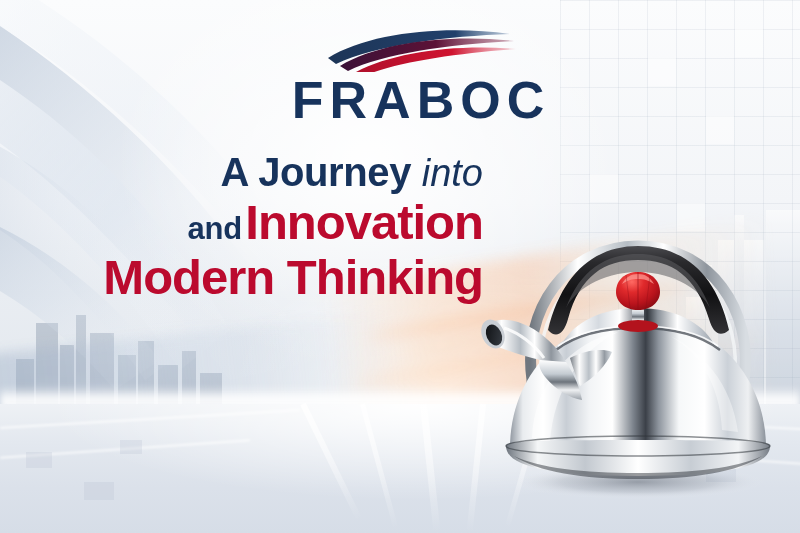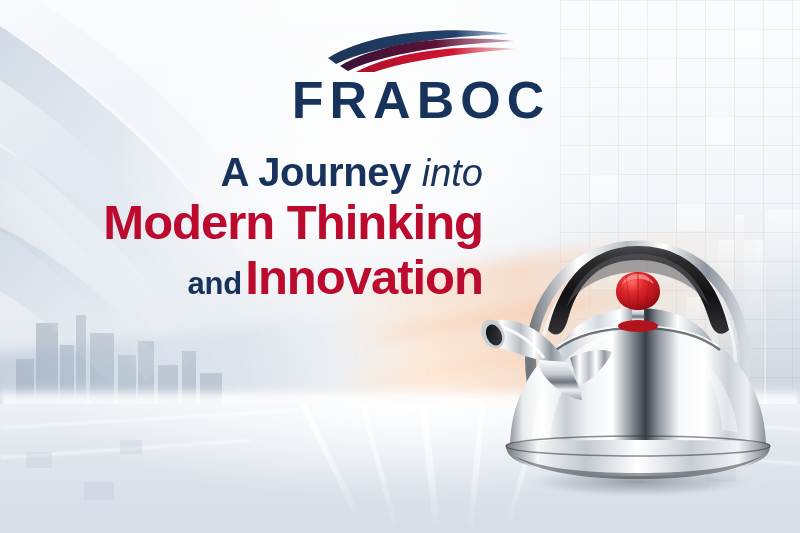--- a/index.html
+++ b/index.html
@@ -249,25 +249,25 @@
       <path d="M38,44 C76,24 138,16 198,21 C140,25 78,34 46,48 Z" fill="url(#sw3)"></path>
     </svg>
     <div class="wordmark">FRABOC</div>
   </div>
 
   <div class="headline">
     <div class="hl-line l1">
       <span>A Journey</span>
       <span class="ital">into</span>
     </div>
-    <div class="hl-line l2">Modern Thinking</div>
     <div class="hl-line l3">
       <span class="small">and</span>
       <span class="big">Innovation</span>
     </div>
+    <div class="hl-line l2">Modern Thinking</div>
   </div>
 
   <svg class="kettle" viewBox="0 0 330 330">
     <defs>
 
       <linearGradient id="body" x1="0" y1="0" x2="1" y2="0">
         <stop offset="0%" stop-color="#9299a2"></stop>
         <stop offset="5%" stop-color="#e9ecef"></stop>
         <stop offset="13%" stop-color="#ffffff"></stop>
         <stop offset="22%" stop-color="#c8ced5"></stop>

